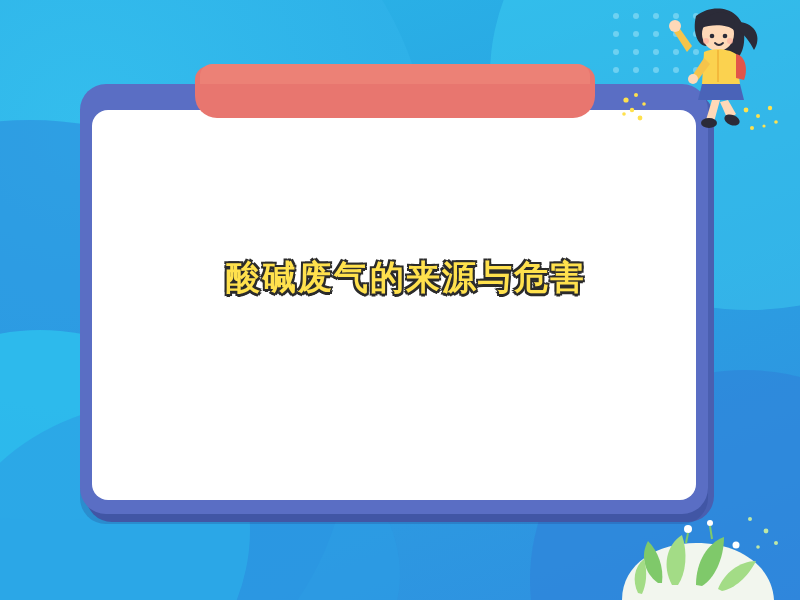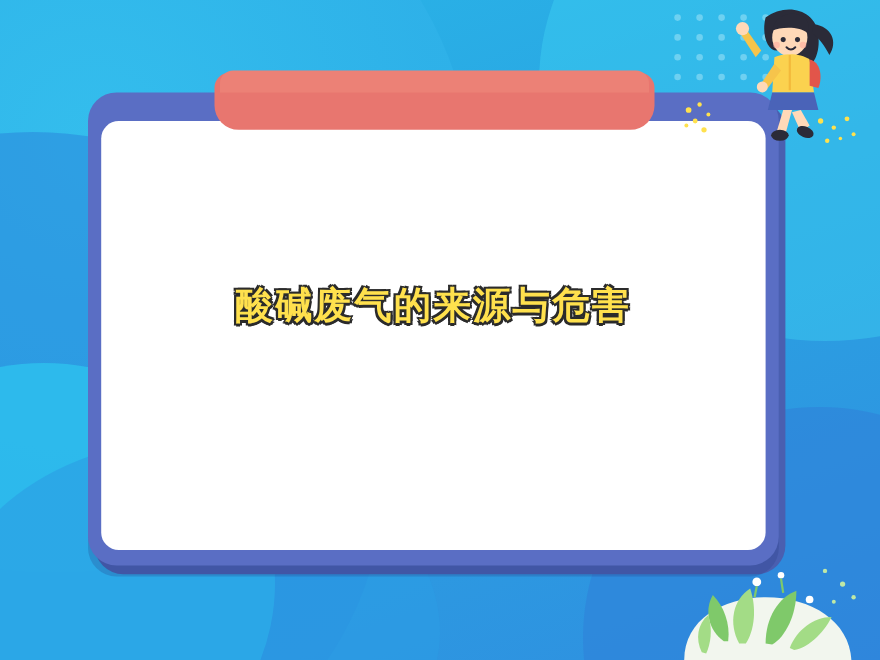--- a/index.html
+++ b/index.html
@@ -153,21 +153,21 @@
     top: 70px;
     width: 36px;
     height: 22px;
     background: #e4663c;
     border-radius: 0 10px 10px 0;
   }
 
   
   .title-wrap {
     position: absolute;
-    left: 92px;
+    left: 104px;
     top: 255px;
     width: 604px;
     text-align: center;
   }
   .title {
     font-family: "DejaVu Sans", sans-serif;
     font-size: 34px;
     font-weight: bold;
     letter-spacing: 2px;
     color: #ffe14d;

